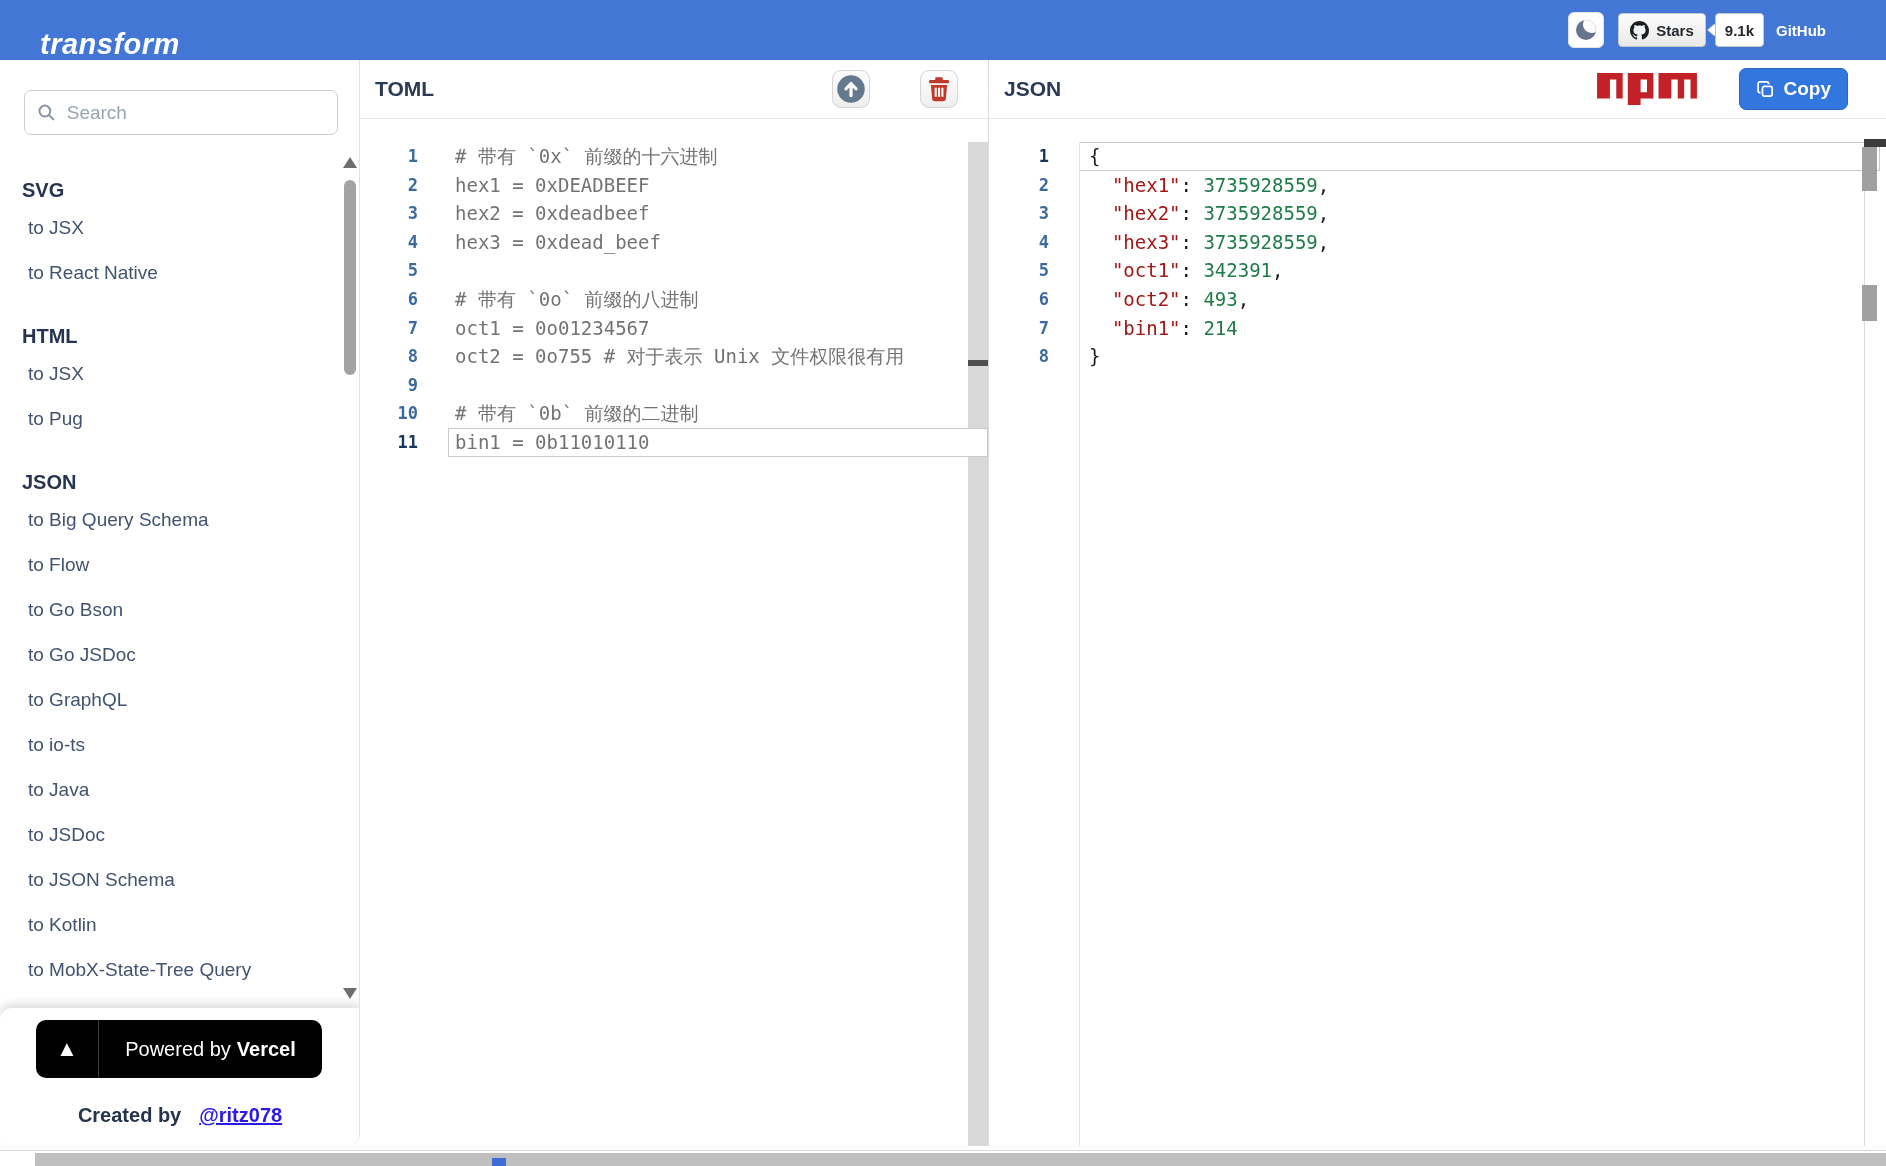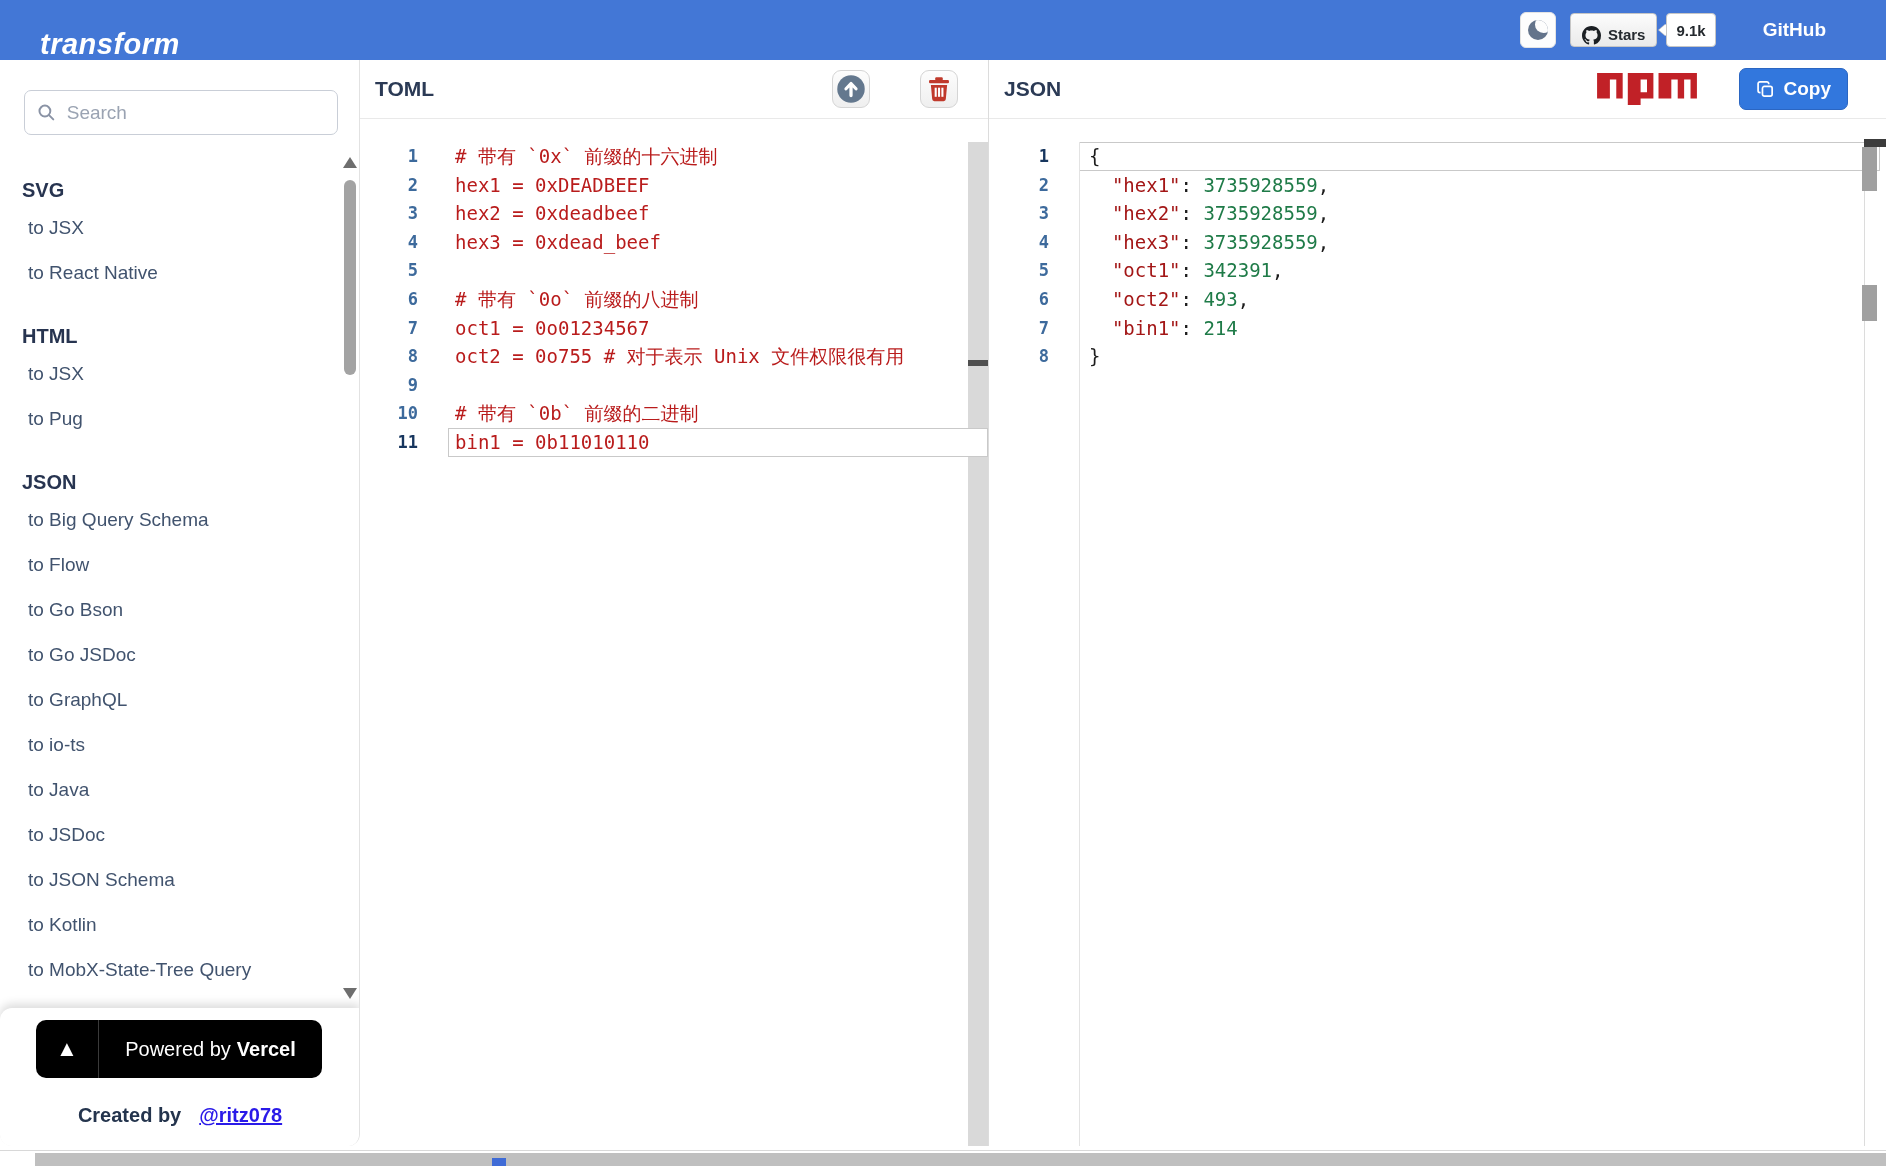--- a/index.html
+++ b/index.html
@@ -10,28 +10,28 @@
   
   .topbar { position:absolute; left:0; top:0; width:1886px; height:60px;
     background:#4377d6; display:flex; align-items:center; padding:0 60px 0 40px; z-index:5; }
   .logo { color:#fff; font-size:29px; font-weight:600; letter-spacing:.5px; font-style:italic;margin-top:28px; }
   .topbar-spacer { flex:1; }
   .icon-btn { width:36px; height:36px; background:#fdfdfd; border:1px solid #e3e3e3; border-radius:6px;
     display:flex; align-items:center; justify-content:center; cursor:pointer; }
   .moon { width:20px; height:20px; border-radius:50%; background:#64748b; position:relative; overflow:hidden; }
   .moon::after { content:""; position:absolute; width:17px; height:17px; border-radius:50%; background:#fdfdfd; left:7px; top:-4px; }
   .stars-widget { display:flex; align-items:center; margin-left:14px; }
-  .stars-btn { height:34px; display:flex; align-items:flex-start; gap:7px; padding:12px 11px;
+  .stars-btn { height:34px; display:flex; align-items:center; gap:7px; padding:12px 11px;
     background:linear-gradient(#fcfcfc,#eaeaea); border:1px solid #c6c6c6; border-radius:4px;
     font-size:15px; font-weight:bold; color:#24292e; cursor:pointer; }
   .notch { width:0; height:0; border-top:6px solid transparent; border-bottom:6px solid transparent;
     border-right:7px solid #fff; margin-left:2px; filter:drop-shadow(-1px 0 0 #c0c0c0); }
   .count-btn { height:34px; display:flex; align-items:center; padding:0 9px; background:#fff;
     border:1px solid #c6c6c6; border-radius:4px; font-size:15px; font-weight:bold; color:#24292e; cursor:pointer; }
-  .gh-link { margin-left:47px; color:#fff; font-size:19px; font-weight:bold; text-decoration:none; cursor:pointer; }
+  .gh-link { margin-left:12px; color:#fff; font-size:15px; font-weight:bold; text-decoration:none; cursor:pointer; }
 
   
   .sidebar { position:absolute; left:0; top:60px; width:360px; height:1086px; background:#fff;
     border-right:1px solid #e2e2e2; border-radius:0 0 12px 12px; overflow:hidden; z-index:2; }
   .search-box { position:absolute; left:24px; top:30px; width:314px; height:45px; border:1px solid #c9ced7;
     border-radius:7px; display:flex; align-items:center; padding:0 12px; background:#fff; }
   .search-box input { border:none; outline:none; font-size:19px; color:#333; width:100%; margin-left:10px;
     font-family:Liberation Sans, sans-serif; }
   .search-box input::placeholder { color:#9aa3b2; }
   .nav { position:absolute; left:22px; top:75px; right:26px; }
@@ -67,21 +67,21 @@
     color:#fff; font-size:19px; font-weight:bold; display:flex; align-items:center; gap:9px; cursor:pointer; margin-left:14px; }
   .npm-logo { width:100px; height:32px; display:block; }
 
   
   .editor { position:absolute; top:59px; left:0; right:0; bottom:0; padding-top:23px; }
   .crow { position:relative; display:flex; height:28.6px; line-height:28.6px;
     font-family:"DejaVu Sans Mono","Liberation Mono",monospace; font-size:19px; white-space:pre; }
   .gut { font-size:17px; font-weight:600; color:#3d6a9c; text-align:right; flex:none; }
   .toml-panel .gut { width:58px; }
   .json-panel .gut { width:60px; }
-  .toml-panel .code { padding-left:37px; color:#b91c1c;text-align:right; }
+  .toml-panel .code { padding-left:37px; color:#737373;text-align:right; }
   .json-panel .code { padding-left:40px; color:#1c1c1c; }
   .crow.active .gut { color:#17365e; font-weight:800; }
   .crow.active::after { content:""; position:absolute; top:0; bottom:0; background:#fff;
     border:1px solid #c9c9c9; z-index:-1; }
   .toml-panel .crow.active::after { left:88px; right:-20px; }
   .json-panel .crow.active::after { left:90px; right:6px; }
   .tok-plain { color:#1c1c1c; }
   .tok-key { color:#a31616; }
   .tok-number { color:#1f7b48; }
   .json-gutter-sep { position:absolute; left:90px; top:82px; bottom:0; width:1px; background:#e3e3e3; }

